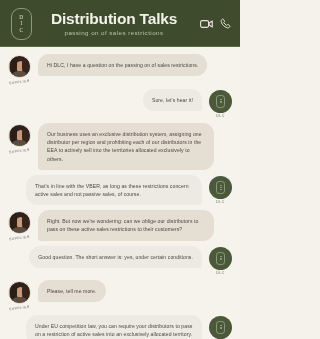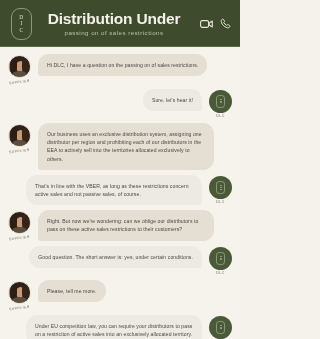--- a/index.html
+++ b/index.html
@@ -118,21 +118,21 @@
 
 <div class="app">
 
   <div class="header">
     <div class="logo">
       <span>D</span>
       <span>I</span>
       <span>C</span>
     </div>
     <div class="titlewrap">
-      <div class="title">Distribution Under</div>
+      <div class="title">Distribution Talks</div>
       <div class="subtitle">passing on of sales restrictions</div>
     </div>
     <div class="hicons">
       <span>
         <svg width="13" height="10" viewBox="0 0 13 10">
           <rect x="0.6" y="1.6" width="8" height="6.8" rx="1.6" fill="none" stroke="#e8e5da" stroke-width="1.1"></rect>
           <path d="M9.2 4 L12.3 2 L12.3 8 L9.2 6 Z" fill="none" stroke="#e8e5da" stroke-width="1.1" stroke-linejoin="round"></path>
         </svg>
       </span>
       <span>

